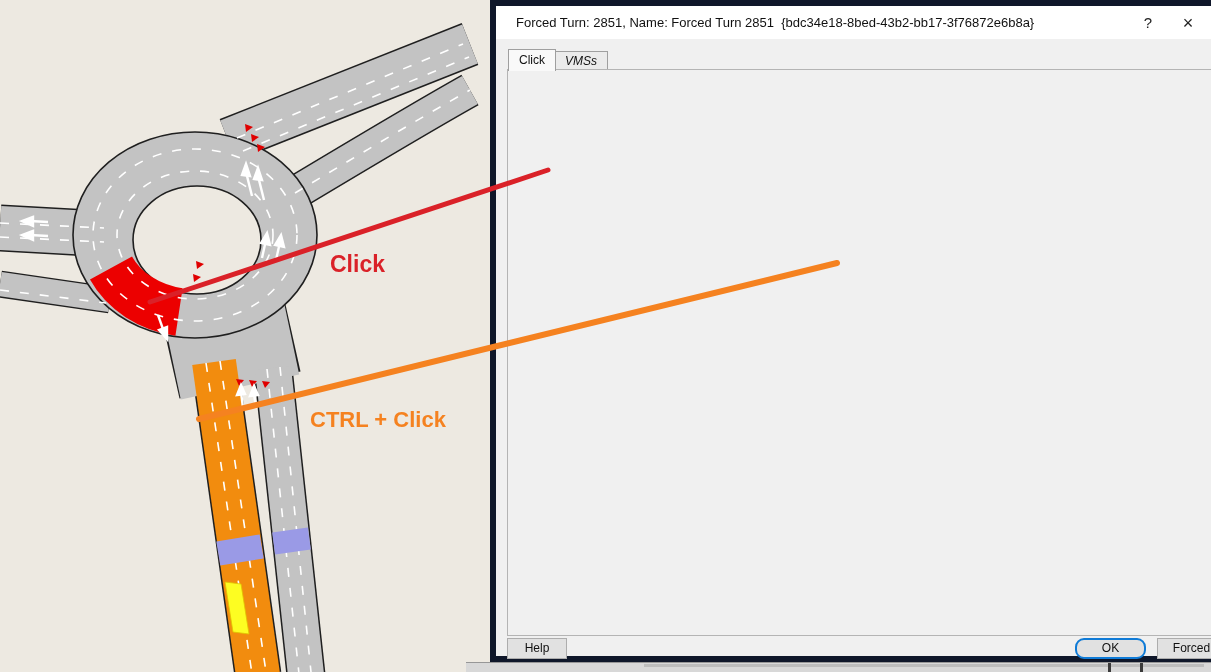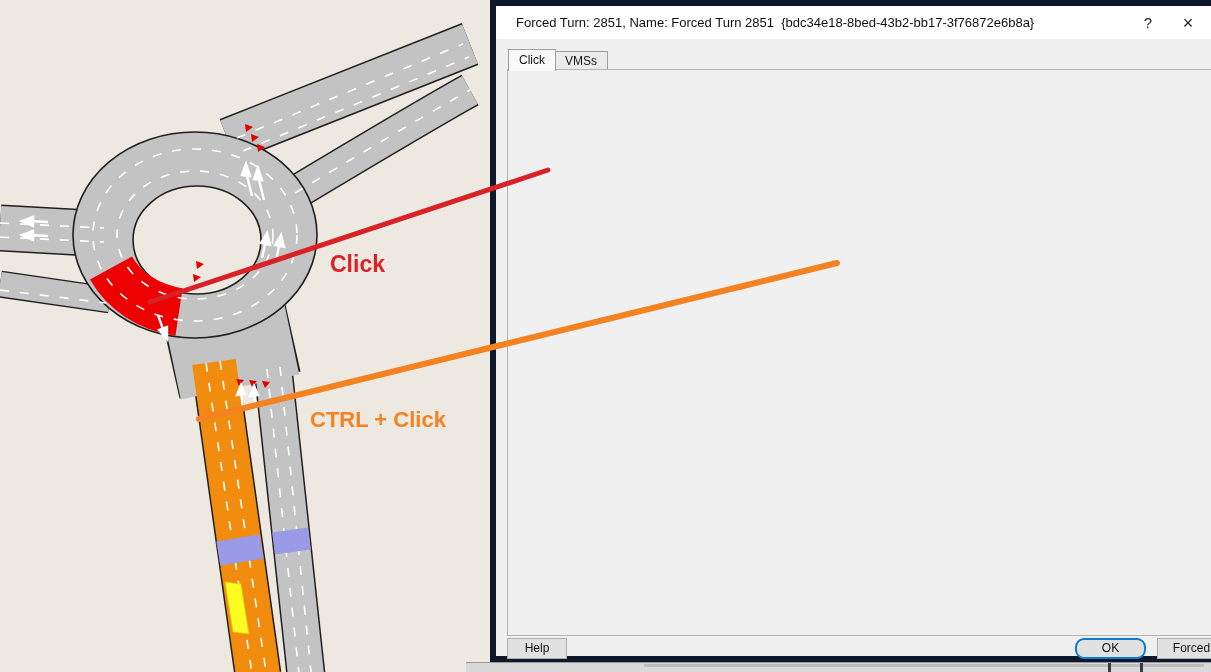--- a/index.html
+++ b/index.html
@@ -161,21 +161,21 @@
 </svg>
 
 <div class="dialog">
   <div class="titlebar">
     <span class="title">Forced Turn: 2851, Name: Forced Turn 2851  {bdc34e18-8bed-43b2-bb17-3f76872e6b8a}</span>
     <span class="cap-btn cap-help">?</span>
     <span class="cap-btn cap-close">×</span>
   </div>
 
   <div class="tab active" style="left:12px;top:43px;line-height:21px;">Click</div>
-  <div class="tab" style="left:58px;top:45px;">VMSs</div>
+  <div class="tab" style="left:58px;top:45px;font-style:italic;">VMSs</div>
   <div class="pane"></div>
 
   <span class="lbl" style="left:19px;top:78px;">Name:</span>
   <input class="tinput" style="left: 53px; top: 74px; width: 299px;" value="Forced Turn 2851">
   <span class="lbl" style="left:362px;top:78px;">External ID:</span>
   <input class="tinput" style="left: 428px; top: 74px; width: 290px;" value="">
 
   <div class="gbox" style="left:20px;top:106px;width:699px;height:199px;">
     <span class="glabel">Where</span>
   </div>

